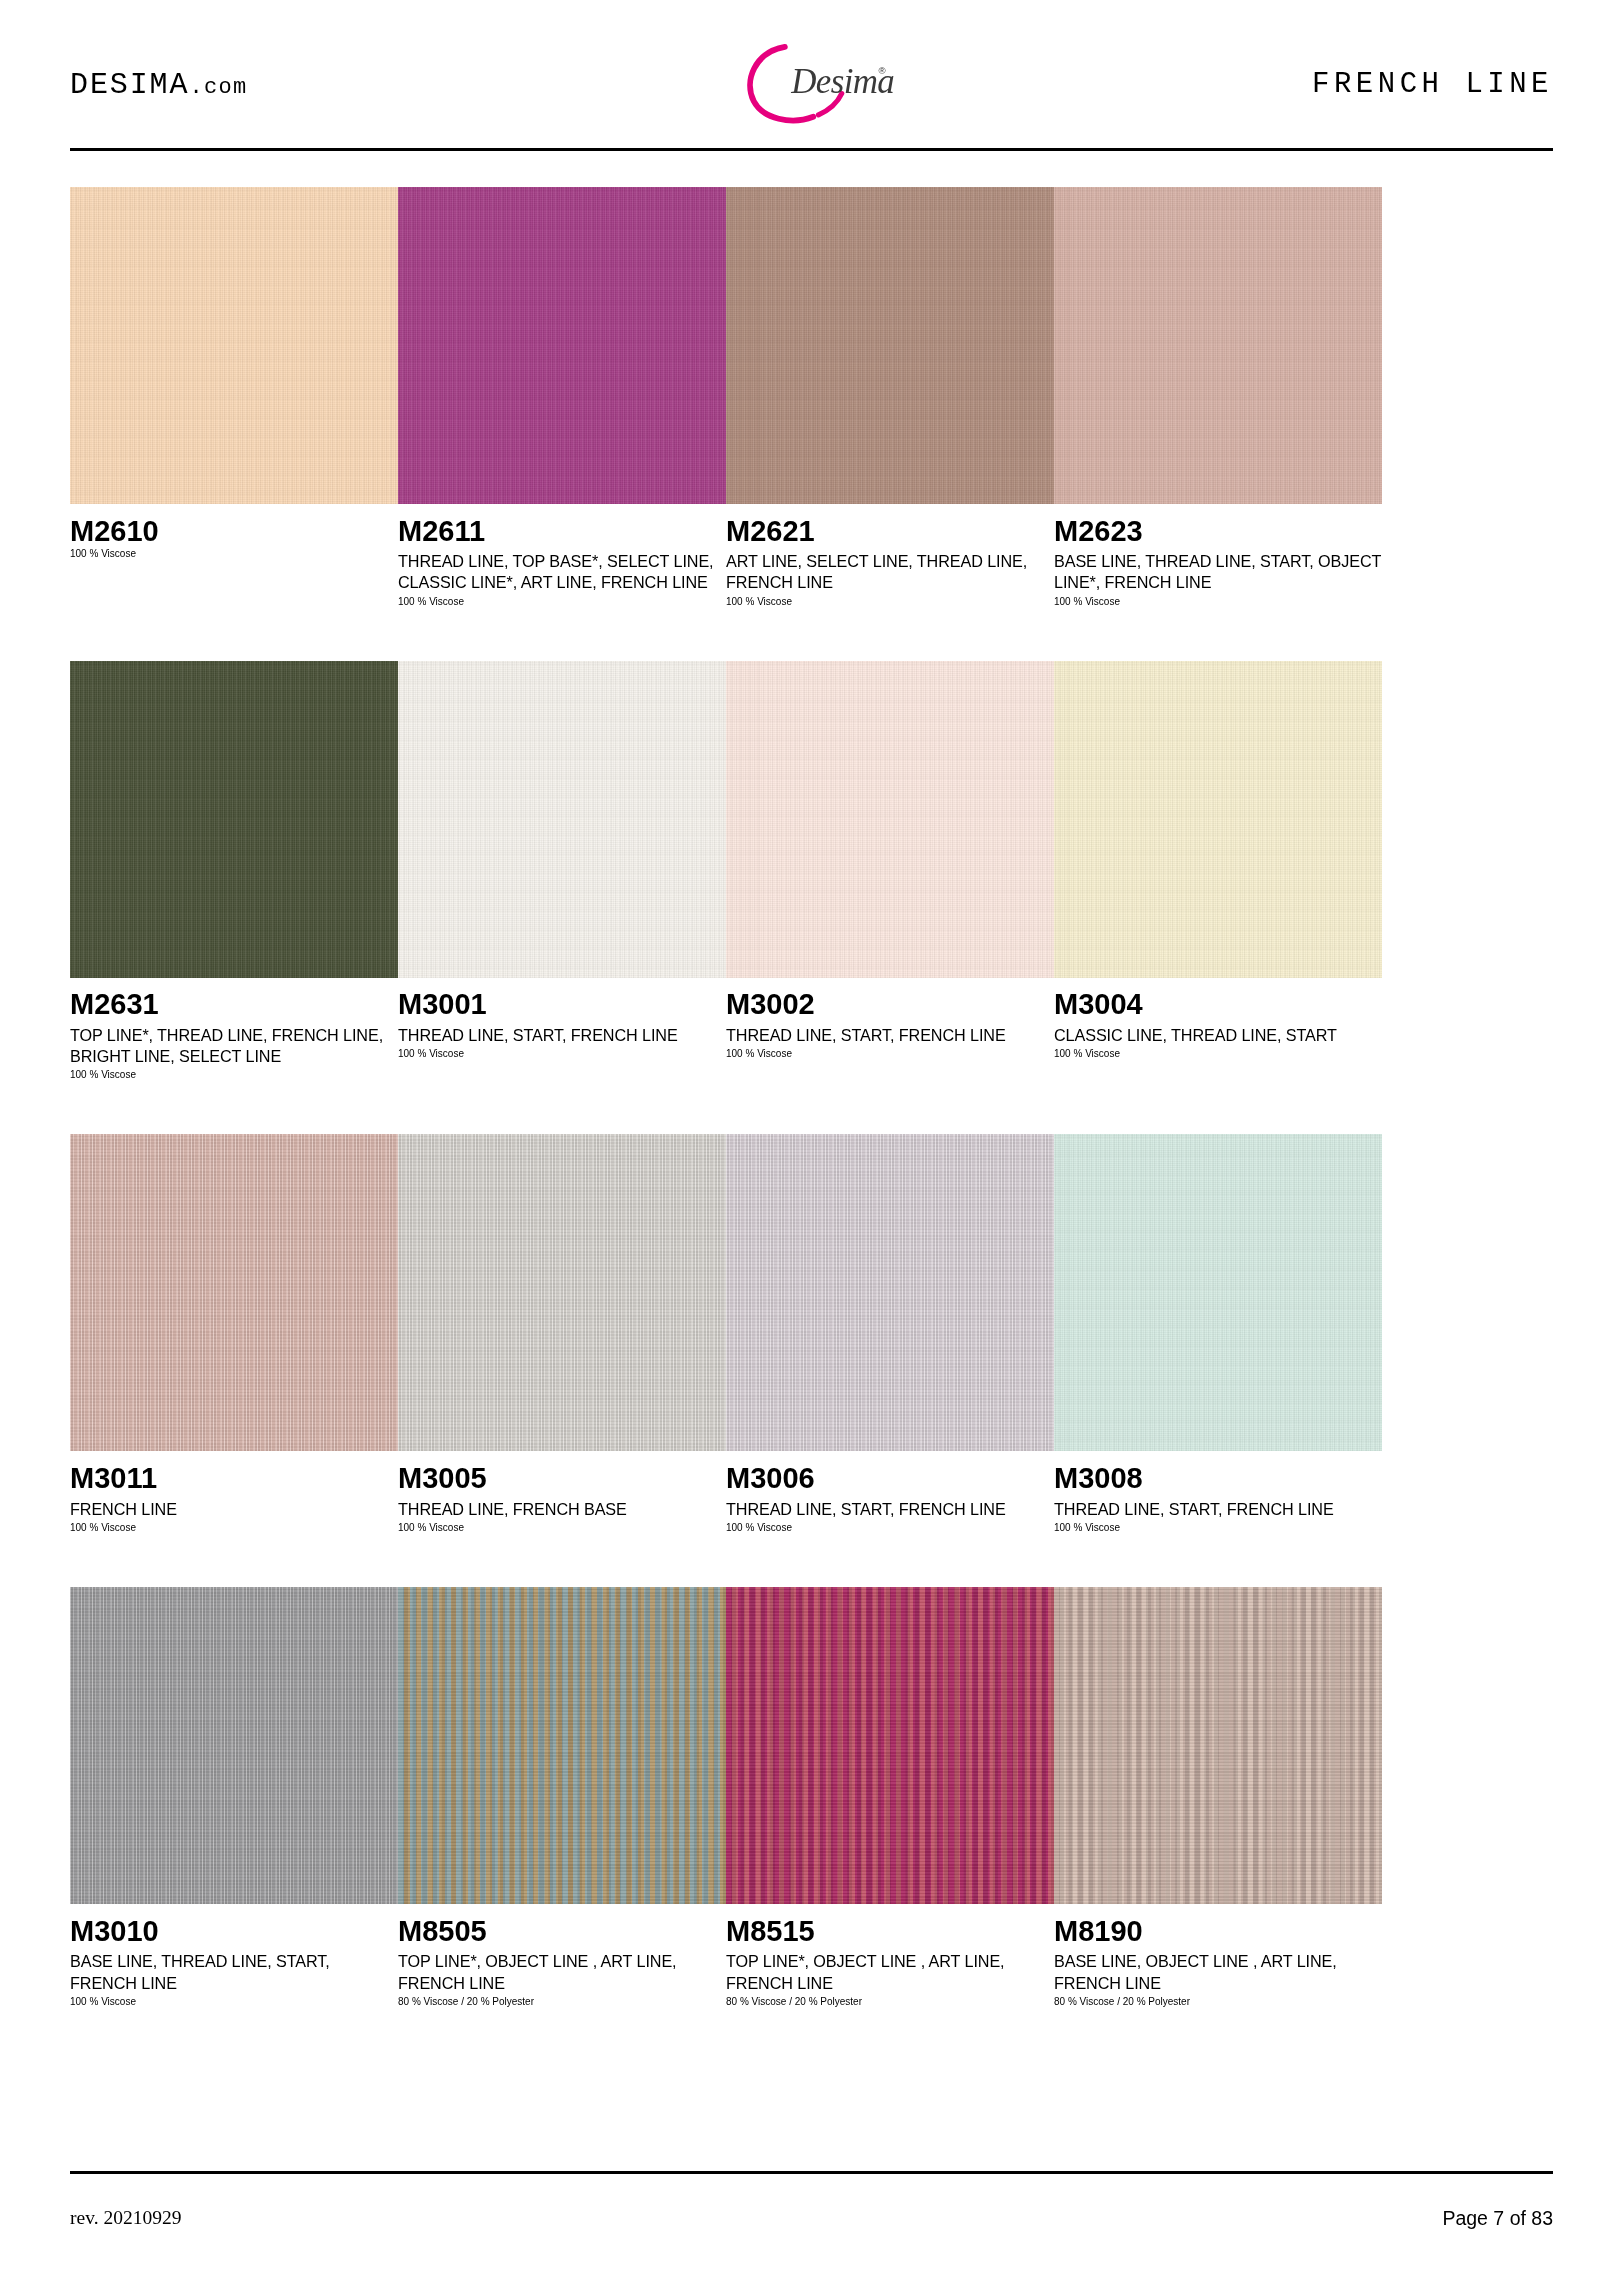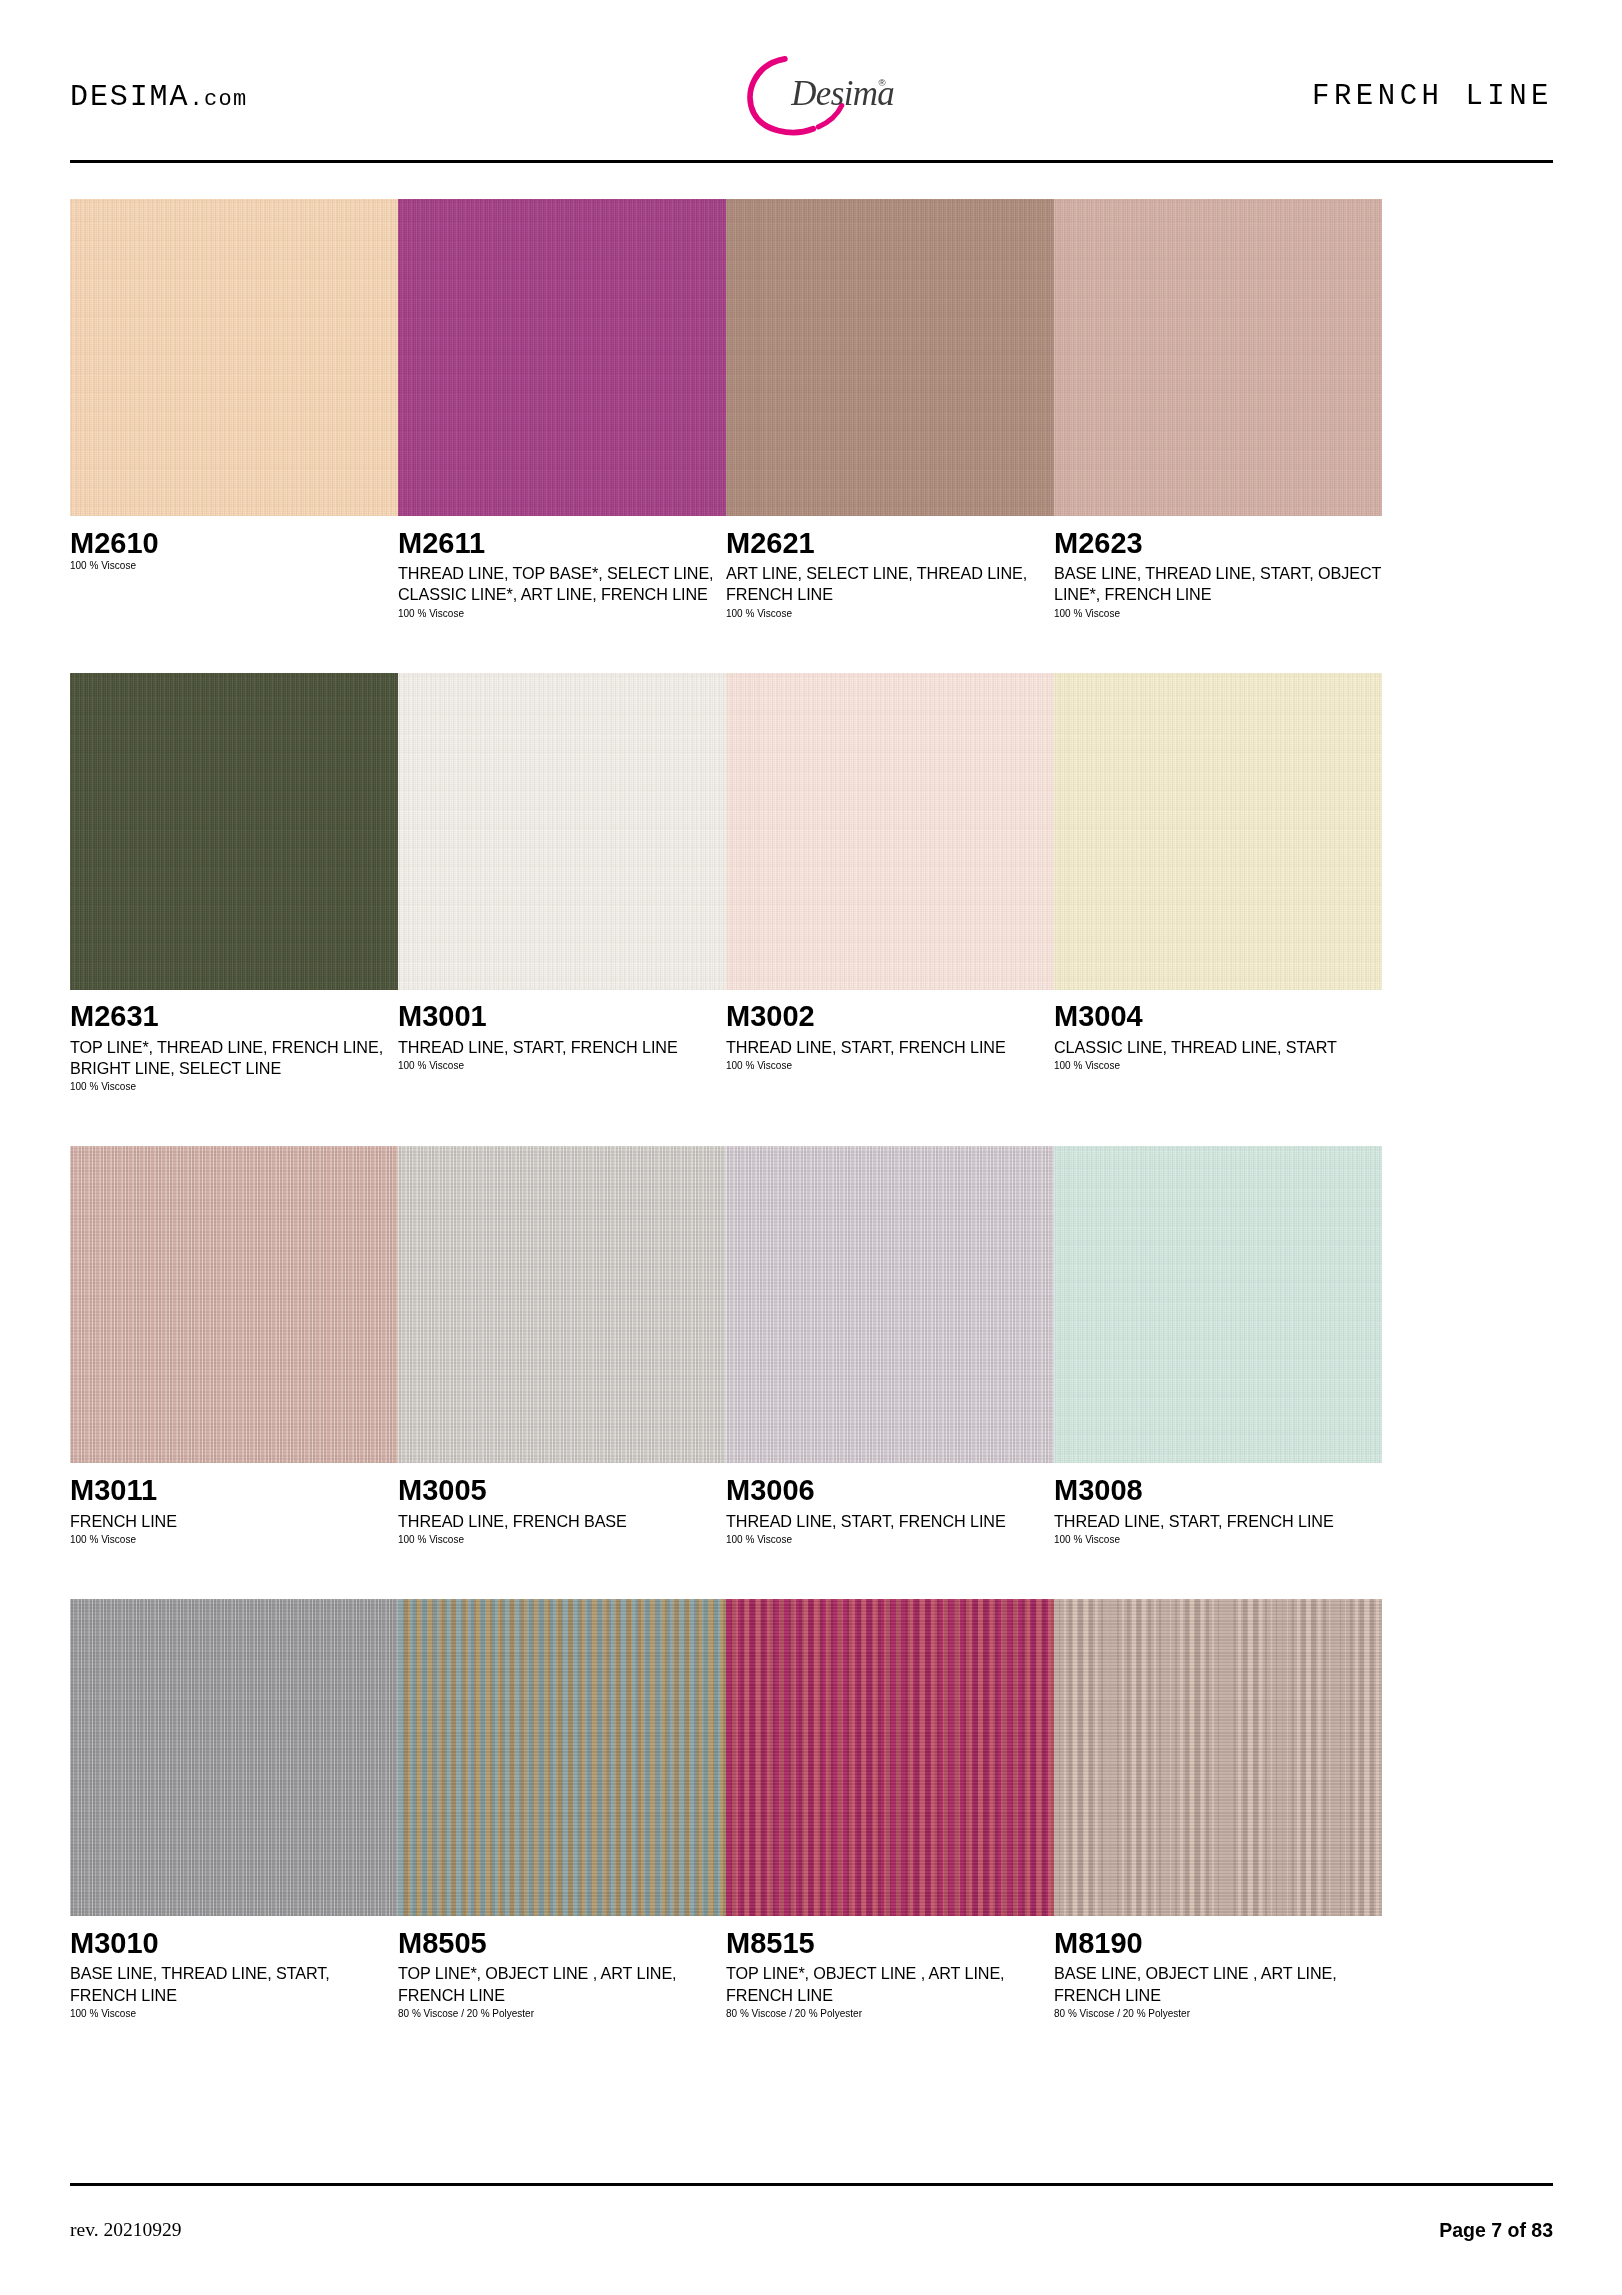--- a/index.html
+++ b/index.html
@@ -15,21 +15,20 @@
     color: #000000;
     -webkit-font-smoothing: antialiased;
     position: relative;
     overflow: hidden;
   }
 
   .page {
     position: absolute;
     inset: 0;
     padding: 16px;
-    margin-top: 12px;
   }
 
   
   .header {
     position: absolute;
     left: 70px;
     right: 70px;
     top: 34px;
     height: 97px;
   }
@@ -196,21 +195,20 @@
     top: 2207px;
     font-size: 19.5px;
     font-family: Liberation Serif, serif;
   }
   .footer-right {
     position: absolute;
     right: 70px;
     top: 2207px;
     font-size: 19.5px;
     text-align: right;
-    font-weight: bold;
   }
 </style>
 </head>
 <body>
 
 <div class="page">
 
   <div class="header">
     <div class="brand-left"><span>DESIMA</span><span class="dotcom">.com</span></div>
 

